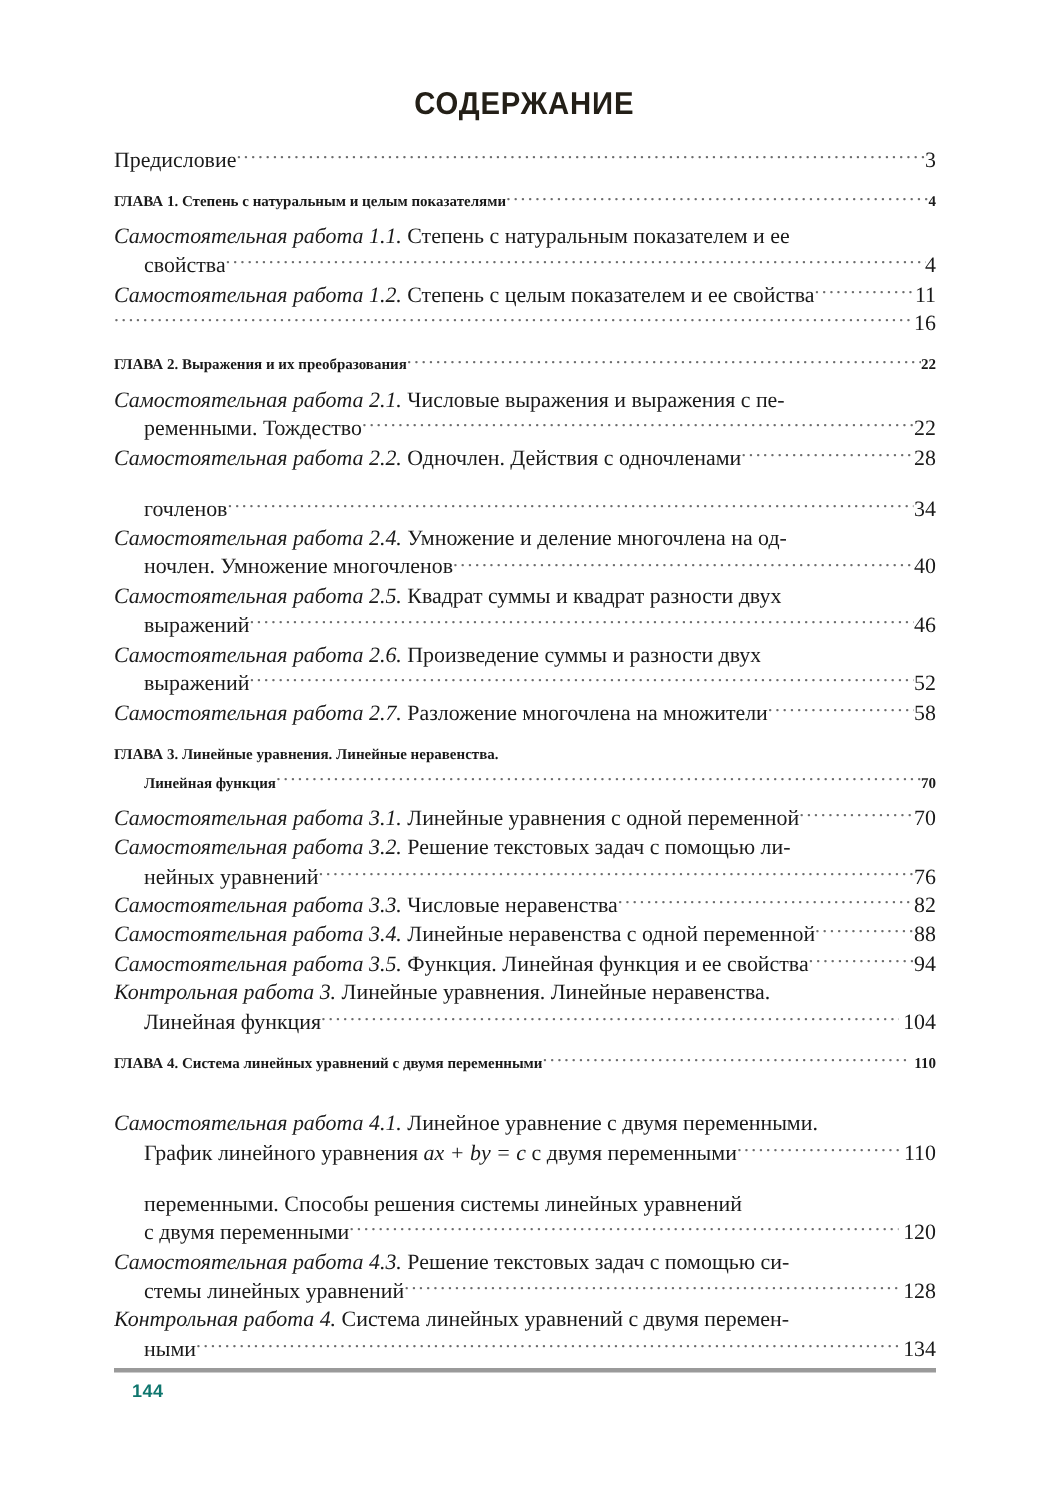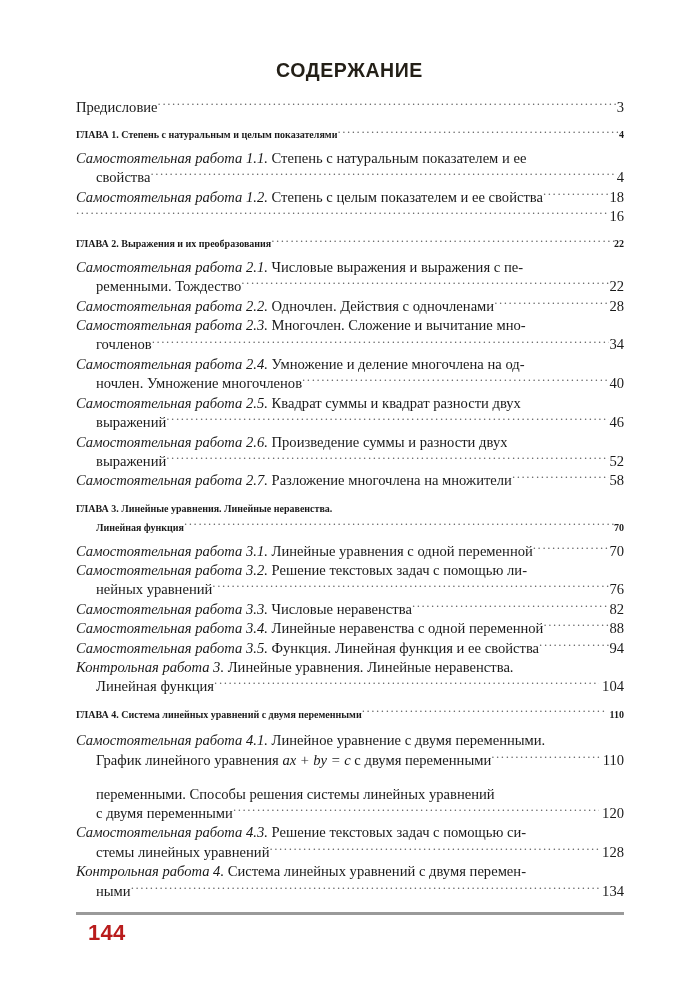--- a/index.html
+++ b/index.html
@@ -126,22 +126,22 @@
     width: 548px;
     height: 3px;
     background: #9a9a9a;
   }
   .folio {
     position: absolute;
     left: 88px;
     top: 920px;
     font-family: "Liberation Sans", "DejaVu Sans", sans-serif;
     font-weight: bold;
-    font-size: 22px;
-    color: #b91c1c;
+    font-size: 12px;
+    color: #0f766e;
     letter-spacing: 0.3px;
   }
 </style>
 </head>
 <body>
 
 <div class="page">
 
   <div class="toc-title">СОДЕРЖАНИЕ</div>
 
@@ -169,21 +169,21 @@
         <div class="line indent">
           <span class="txt">свойства</span>
           <span class="leader"></span>
           <span class="pg">4</span>
         </div>
       </div>
       <div class="entry work">
         <div class="line">
           <span class="txt"><span class="lbl">Самостоятельная работа 1.2.</span> Степень с целым показателем и ее свойства</span>
           <span class="leader"></span>
-          <span class="pg">18</span>
+          <span class="pg">11</span>
         </div>
       </div>
       <div class="entry work">
         <div class="line">
           <span class="leader"></span>
           <span class="pg">16</span>
         </div>
       </div>
       <div class="entry chapter" style="margin-top: 8px; margin-bottom: 3px;">
         <div class="line">
@@ -206,21 +206,20 @@
       </div>
       <div class="entry work">
         <div class="line">
           <span class="txt"><span class="lbl">Самостоятельная работа 2.2.</span> Одночлен. Действия с одночленами</span>
           <span class="leader"></span>
           <span class="pg">28</span>
         </div>
       </div>
       <div class="entry work">
         <div class="line">
-          <span class="txt"><span class="lbl">Самостоятельная работа 2.3.</span> Многочлен. Сложение и вычитание мно-</span>
           <span class="leader nolead"></span>
           <span class="pg"></span>
         </div>
         <div class="line indent">
           <span class="txt">гочленов</span>
           <span class="leader"></span>
           <span class="pg">34</span>
         </div>
       </div>
       <div class="entry work">
@@ -323,21 +322,21 @@
           <span class="txt"><span class="lbl">Контрольная работа 3.</span> Линейные уравнения. Линейные неравенства.</span>
           <span class="leader nolead"></span>
           <span class="pg"></span>
         </div>
         <div class="line indent">
           <span class="txt">Линейная функция</span>
           <span class="leader"></span>
           <span class="pg wide">104</span>
         </div>
       </div>
-      <div class="entry chapter" style="margin-top: 8px; margin-bottom: 7px;">
+      <div class="entry chapter" style="margin-top: 8px; margin-bottom: 21px;">
         <div class="line">
           <span class="txt">ГЛАВА 4. Система линейных уравнений с двумя переменными</span>
           <span class="leader"></span>
           <span class="pg wide">110</span>
         </div>
       </div>
       <div class="entry work">
         <div class="line">
           <span class="txt"><span class="lbl">Самостоятельная работа 4.1.</span> Линейное уравнение с двумя переменными.</span>
           <span class="leader nolead"></span>

